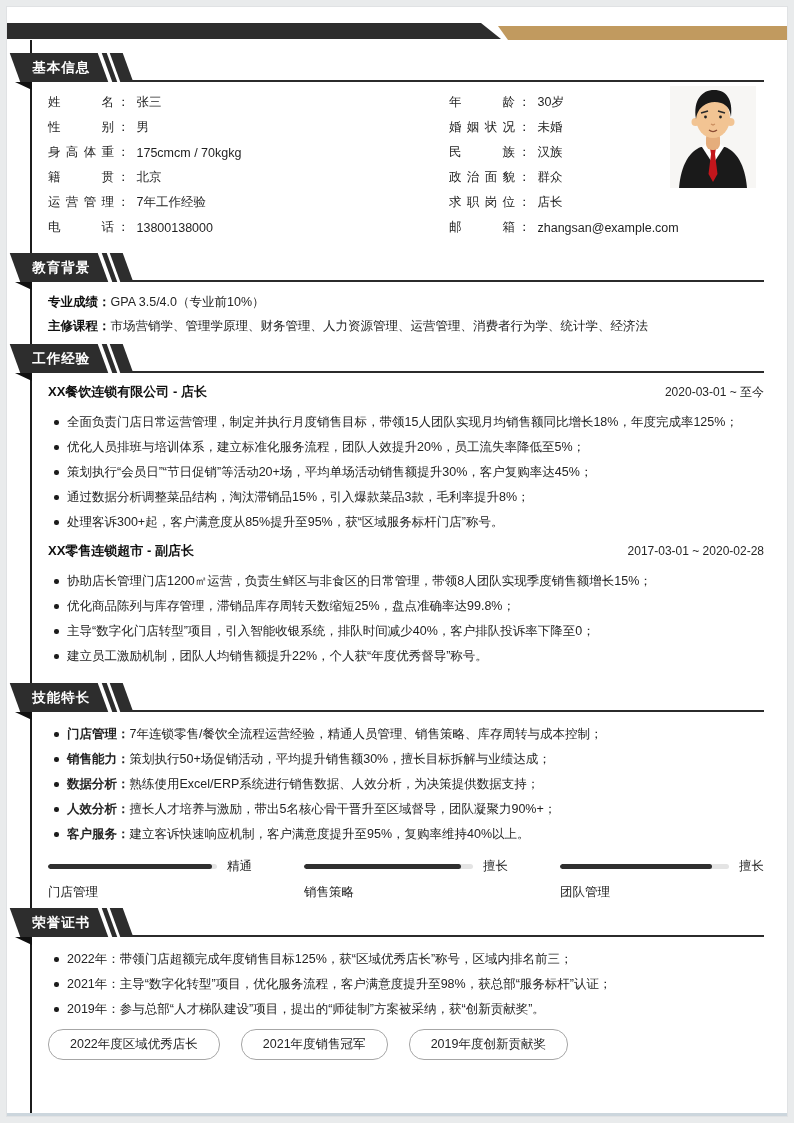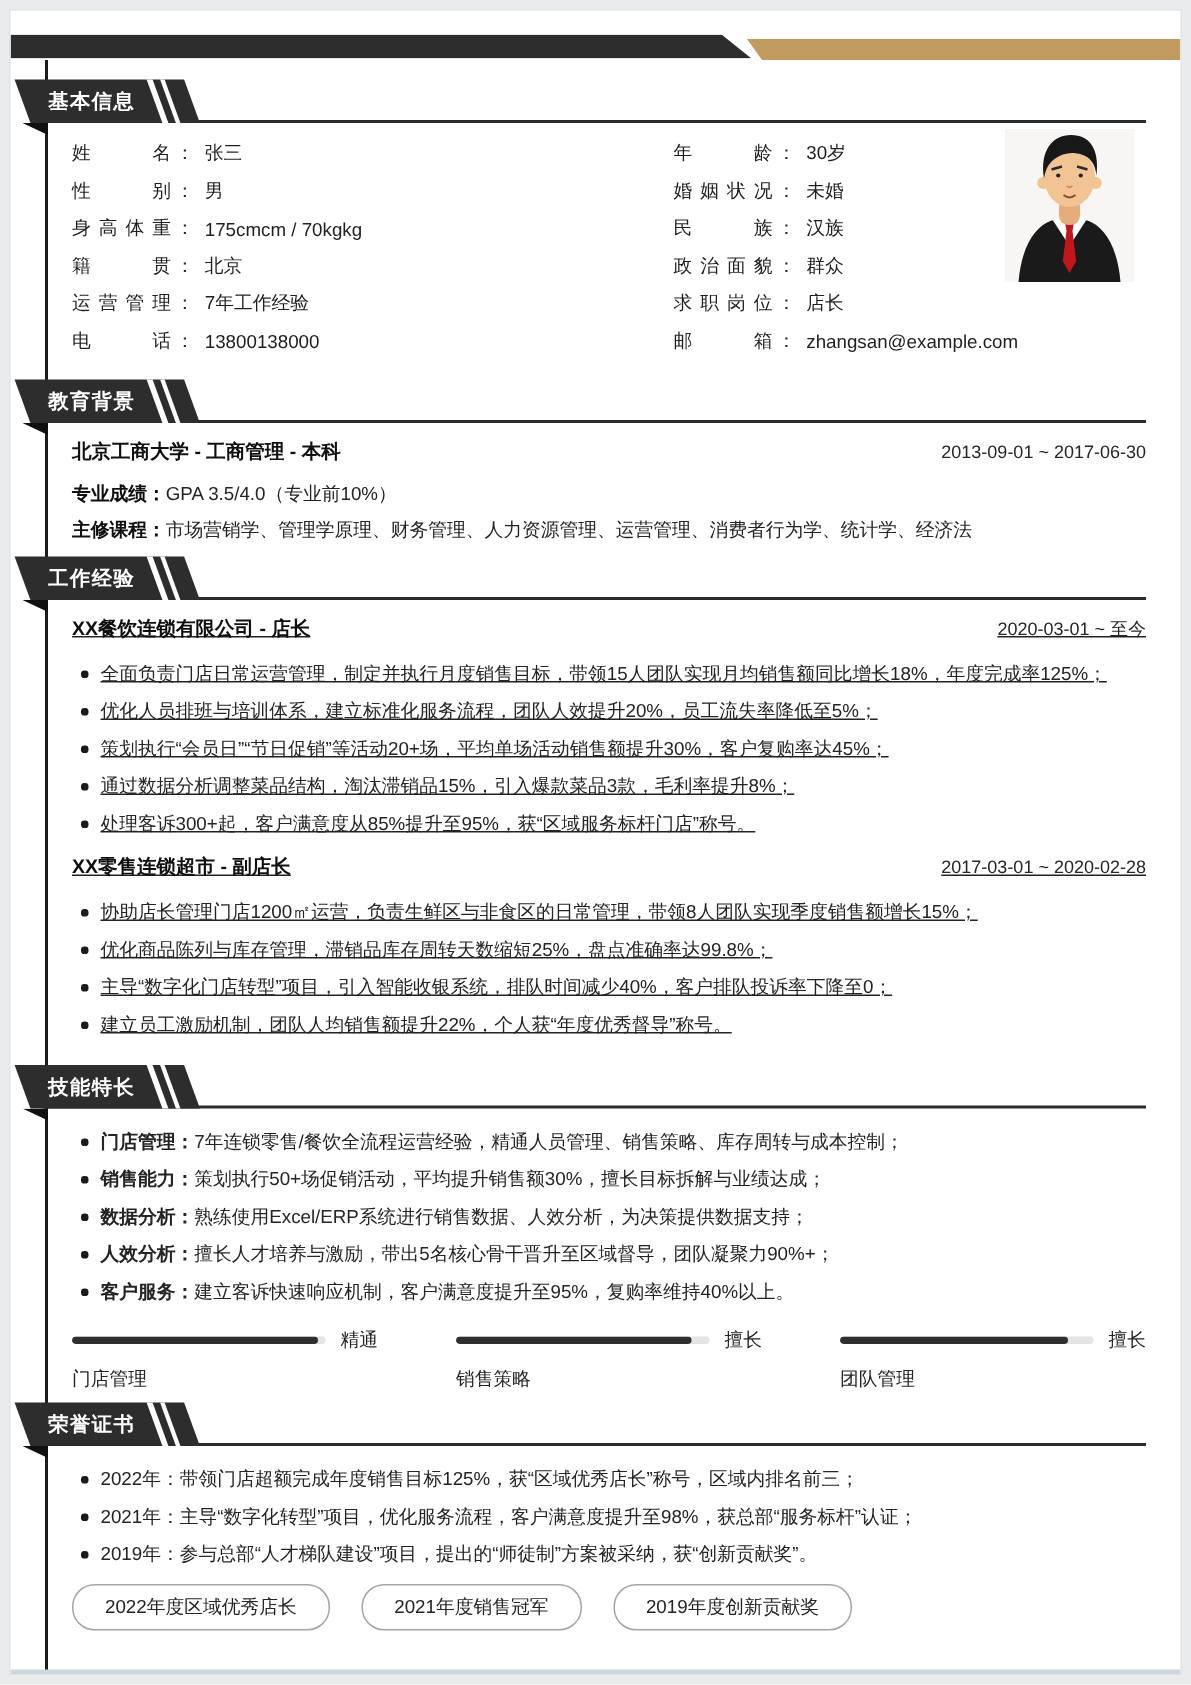--- a/index.html
+++ b/index.html
@@ -95,21 +95,21 @@
   ul.bullets li{
     position:relative;
     padding-left:19px;
     font-size:12.5px;line-height:20px;
     margin-bottom:5px;color:#242424;
   }
   ul.bullets li::before{
     content:"";position:absolute;left:6px;top:8px;
     width:4.5px;height:4.5px;border-radius:50%;background:#1b1b1b;
   }
-  .job{margin-bottom:10px;text-decoration:underline;}
+  .job{margin-bottom:10px;}
   
   .bar-grid{display:grid;grid-template-columns:1fr 1fr 1fr;column-gap:52px;margin:14px 0 0 0;}
   .bar-row{display:flex;align-items:center;}
   .bar-track{flex:1;height:5px;background:var(--track);border-radius:3px;overflow:hidden;}
   .bar-fill{height:100%;background:#2f2f2f;border-radius:3px;}
   .bar-level{margin-left:10px;font-size:12.5px;color:#242424;white-space:nowrap;}
   .bar-name{margin-top:9px;font-size:12.5px;color:#242424;}
   
   .pill-row{display:flex;gap:21px;margin-top:10px;}
   .pill{
@@ -238,24 +238,20 @@
     <div class="sec sec-edu">
       <div class="sec-head">
         <div class="ribbon">
           <span class="ribbon-text">教育背景</span>
           <i class="r-gap"></i>
           <i class="r-gap2"></i>
         </div>
         <div class="fold"></div>
       </div>
       <div class="sec-body">
-        <div class="title-row">
-          <span class="title-left">北京工商大学 - 工商管理 - 本科</span>
-          <span class="title-date">2013-09-01 ~ 2017-06-30</span>
-        </div>
         <div class="kv-row">
           <span class="kv-label">专业成绩</span>
             <span class="kv-label">：</span>
           <span class="kv-text">GPA 3.5/4.0（专业前10%）</span>
         </div>
         <div class="kv-row">
           <span class="kv-label">主修课程</span>
             <span class="kv-label">：</span>
           <span class="kv-text">市场营销学、管理学原理、财务管理、人力资源管理、运营管理、消费者行为学、统计学、经济法</span>
         </div>

